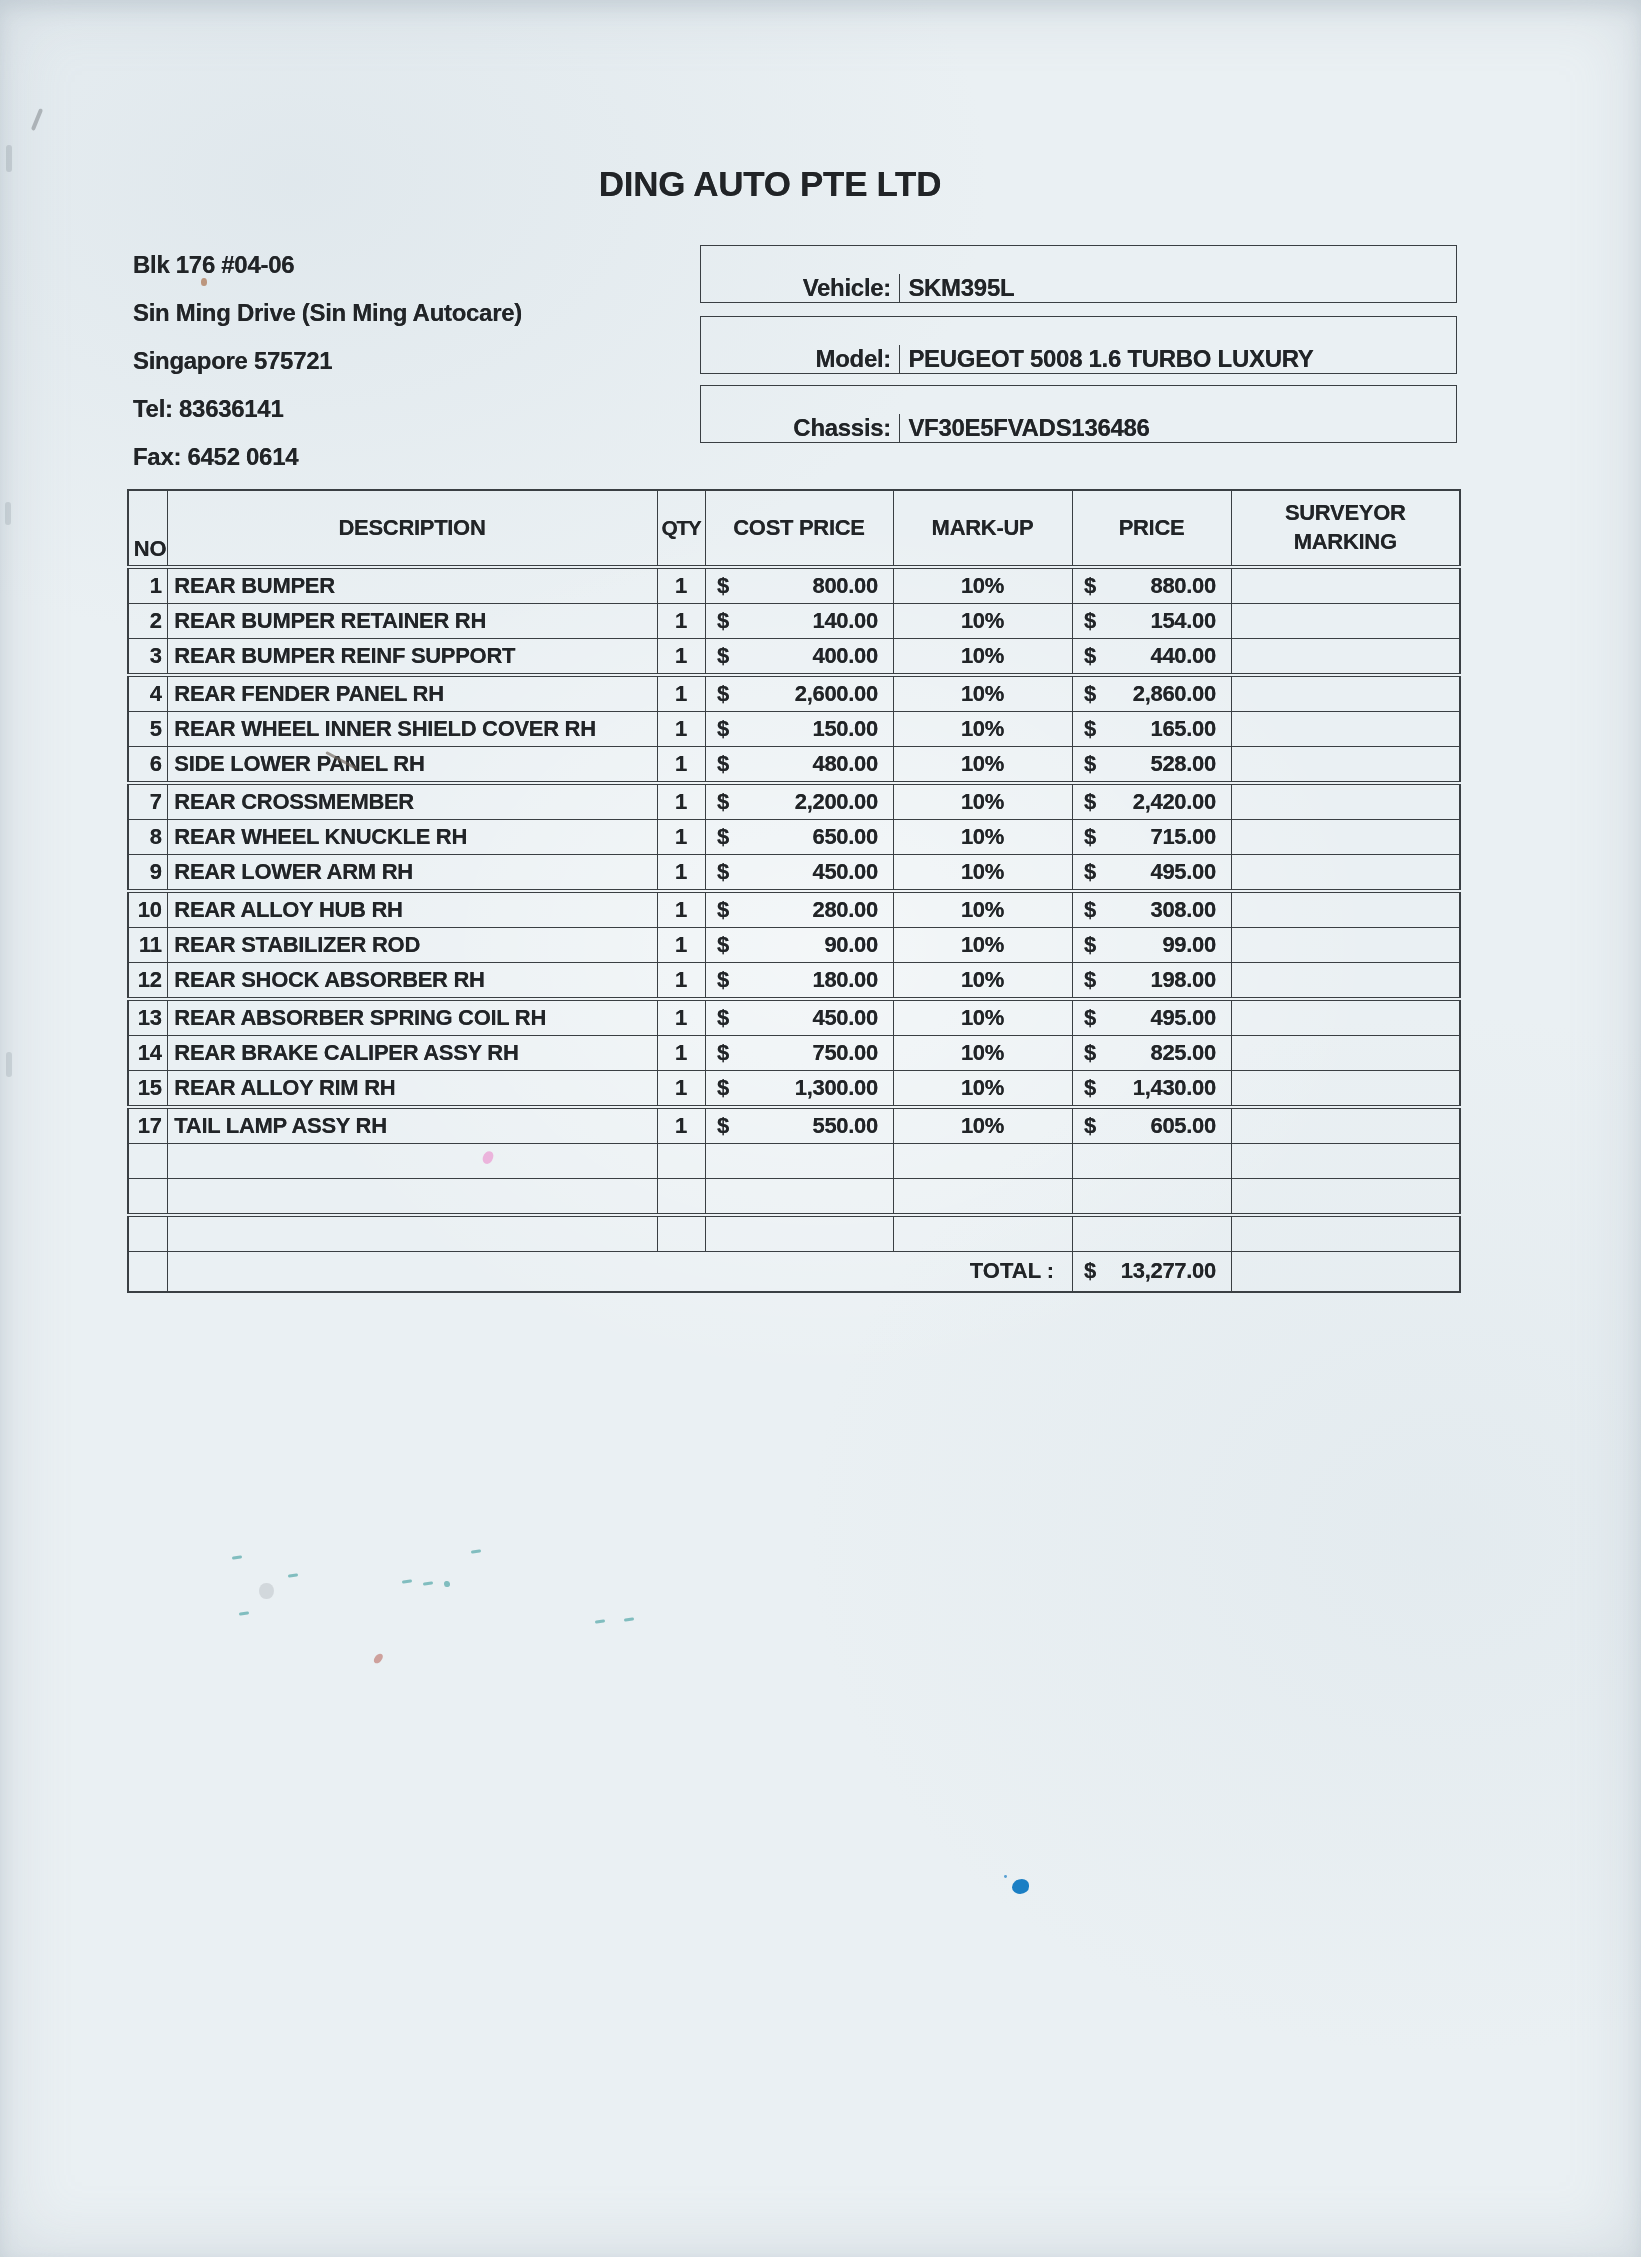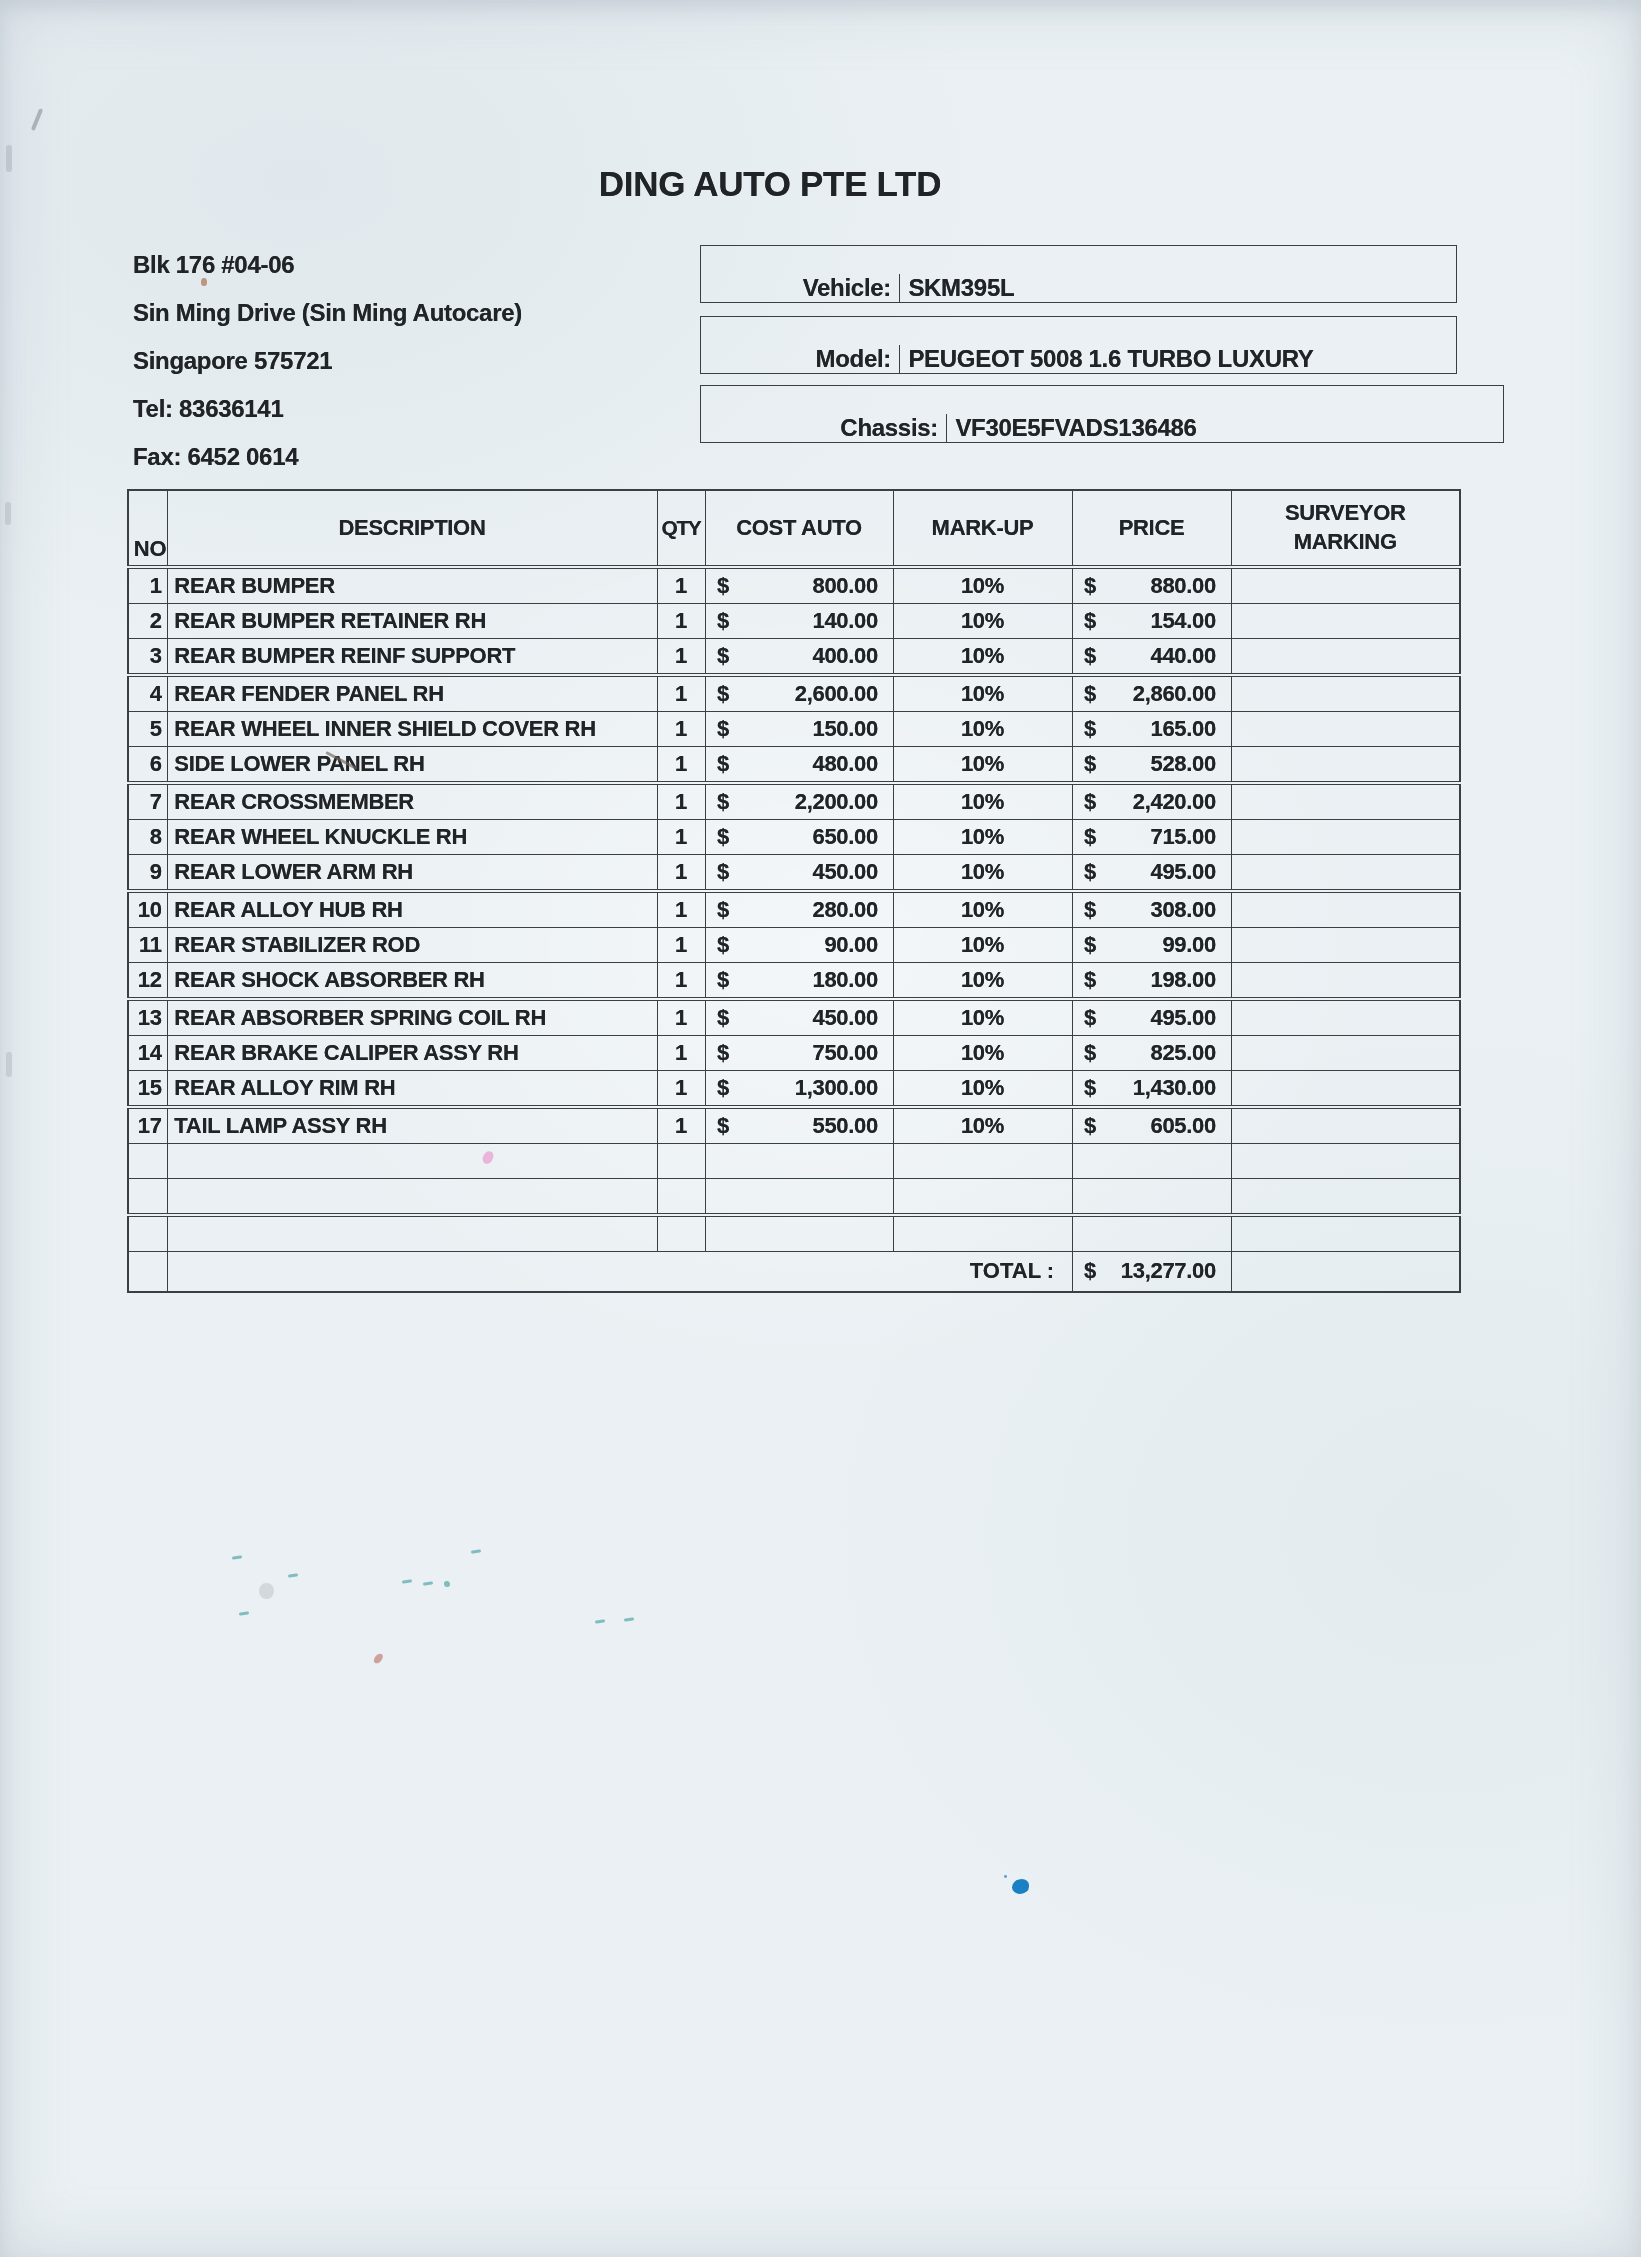--- a/index.html
+++ b/index.html
@@ -42,21 +42,21 @@
   }
   .info-box .lbl{
     width:190px; border-right:1.9px solid var(--border);
     display:flex; align-items:center; justify-content:flex-end;
     padding-right:7.7px; font-size:24px; white-space:nowrap;
   }
   .info-box .val{
     flex:1; display:flex; align-items:center;
     padding-left:8.7px; font-size:24px; white-space:nowrap;
   }
-  #box-vehicle{top:245px;} #box-model{top:316px;} #box-chassis{top:385px;padding-left:47px;}
+  #box-vehicle{top:245px;} #box-model{top:316px;} #box-chassis{top:385px;}
 
   table.parts{
     position:absolute; left:127px; top:489px; width:1332px;
     border-collapse:collapse; table-layout:fixed;
     border:2.9px solid var(--border);
   }
   .parts th,.parts td{
     border:1.9px solid var(--border);
     font-weight:700; font-size:22px; color:var(--ink);
     padding:0; overflow:hidden; white-space:nowrap;
@@ -118,21 +118,21 @@
       <col style="width:188px">
         <col style="width:179px">
         <col style="width:159px">
         <col style="width:229px">
     </colgroup>
     <thead>
       <tr>
         <th class="h-no">NO</th>
         <th class="h-desc">DESCRIPTION</th>
         <th class="h-qty">QTY</th>
-        <th class="h-cost">COST AUTO</th>
+        <th class="h-cost">COST PRICE</th>
         <th class="h-mark">MARK-UP</th>
         <th class="h-price">PRICE</th>
         <th class="h-surv">SURVEYOR MARKING</th>
       </tr>
     </thead>
     <tbody>
         <tr>
       <td class="c-no">1</td>
       <td class="c-desc">REAR BUMPER</td>
       <td class="c-qty">1</td>

